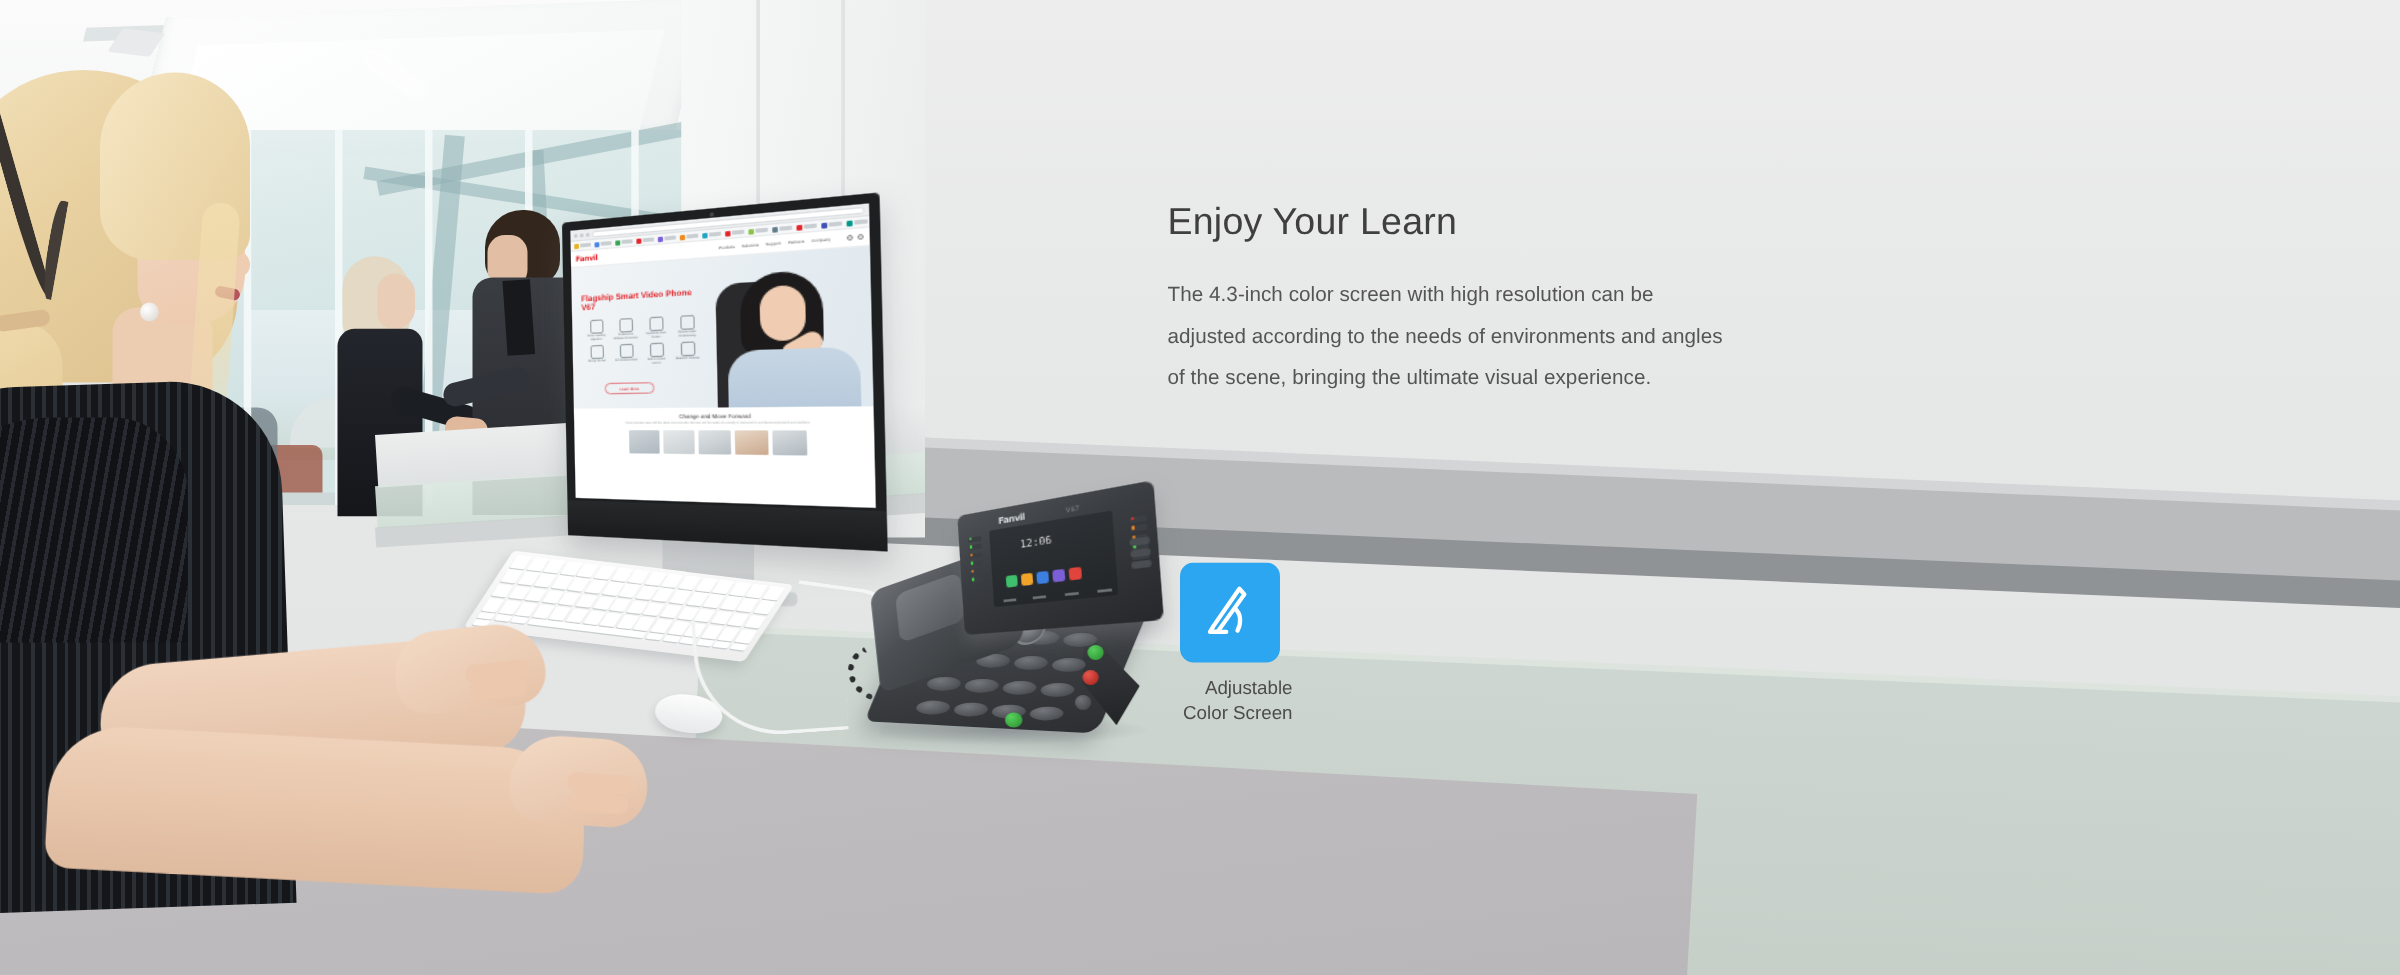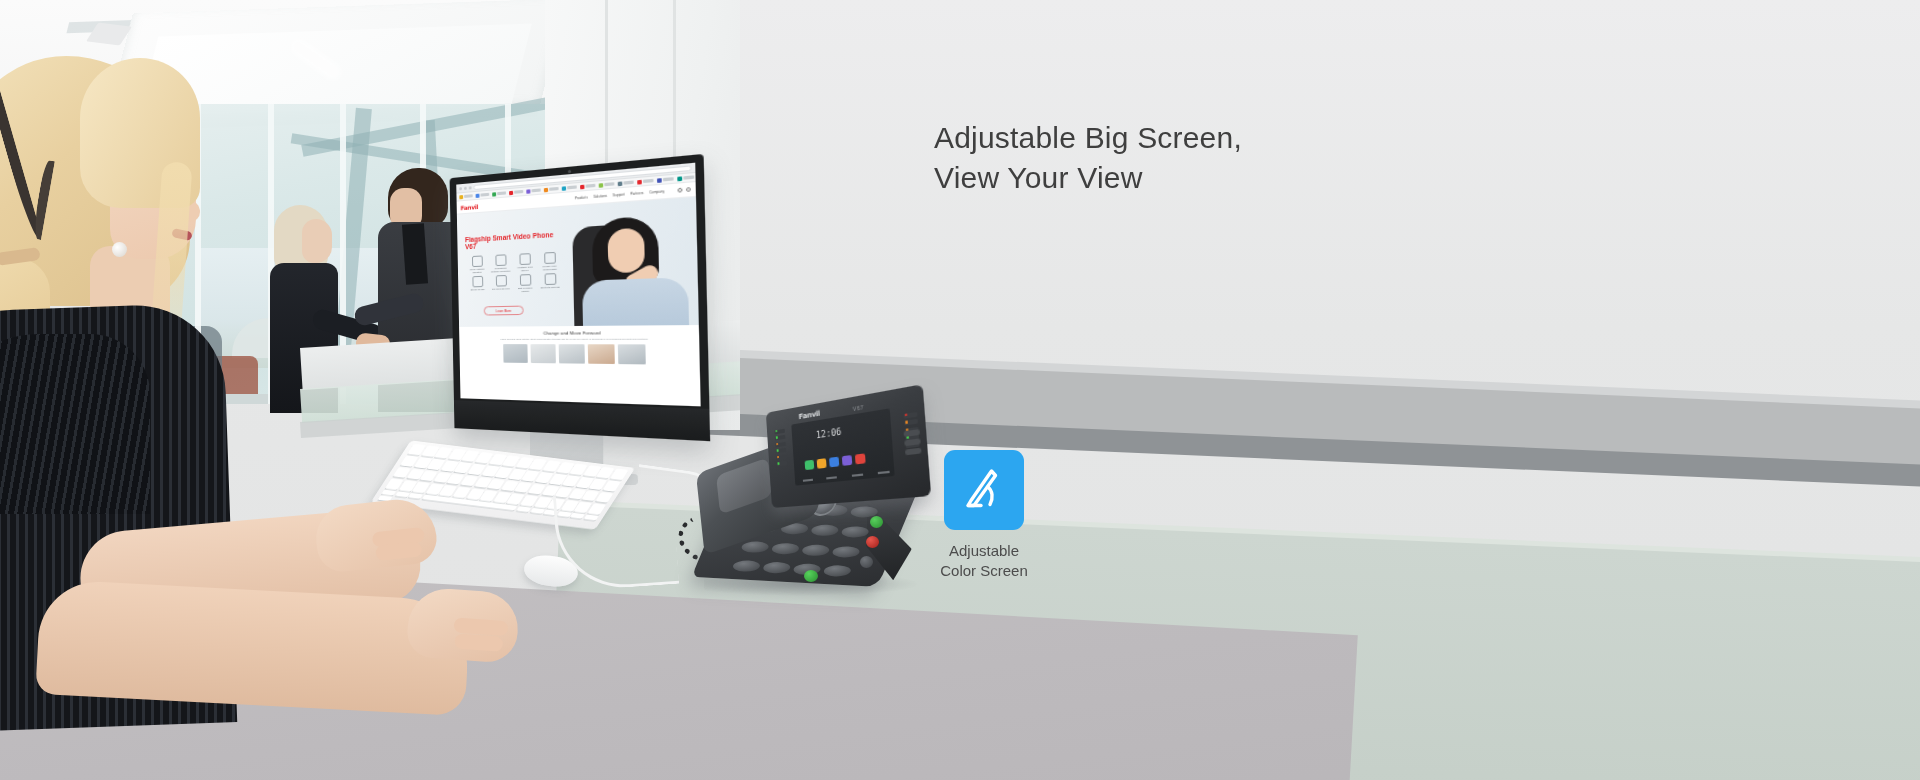--- a/index.html
+++ b/index.html
@@ -680,21 +680,21 @@
     line-height: 1.33; letter-spacing: .2px;
   }
   .copy p {
     margin-top: 22px;
     font-size: 16.5px; color: #555555;
     line-height: 2.0; letter-spacing: .05px;
     max-width: 445px;
   }
 
   
-  .feature { position: absolute; left: 934px; top: 450px; width: 100px; text-align: center; }
+  .feature { position: absolute; left: 934px; top: 450px; width: 100px; text-align: right; }
   .feature-tile {
     width: 80px; height: 80px; margin: 0 auto;
     border-radius: 11px;
     background: #2ca6f0;
     display: flex; align-items: center; justify-content: center;
   }
   .feature-caption {
     margin-top: 11px; font-size: 15px; color: #4c4c4c; line-height: 1.35;
     white-space: pre-line;
   }
@@ -1106,23 +1106,24 @@
         <i></i>
         <i></i>
         <i></i>
       </div>
     </div>
   </div>
 
 
   <div class="copy">
     <h1>
-      <span>Adjustable Big Screen,</span><br>
-      <span>View Your View</span>
+      <br>
+      <span>Enjoy Your Learn</span>
     </h1>
+    <p>The 4.3-inch color screen with high resolution can be adjusted according to the needs of environments and angles of the scene, bringing the ultimate visual experience.</p>
   </div>
 
   <div class="feature">
     <div class="feature-tile">
       <svg width="54" height="54" viewBox="0 0 54 54">
         <g fill="none" stroke="#ffffff" stroke-width="3.4" stroke-linecap="round" stroke-linejoin="round">
           <path d="M34.5,8 L14,37.5 L11,42.5 L17,42.5 L38.5,12.5 Z"></path>
           <path d="M11.5,42.5 L24,42.5"></path>
           <path d="M31,24 C35.5,27.5 36.5,35 33,41.5"></path>
         </g>

